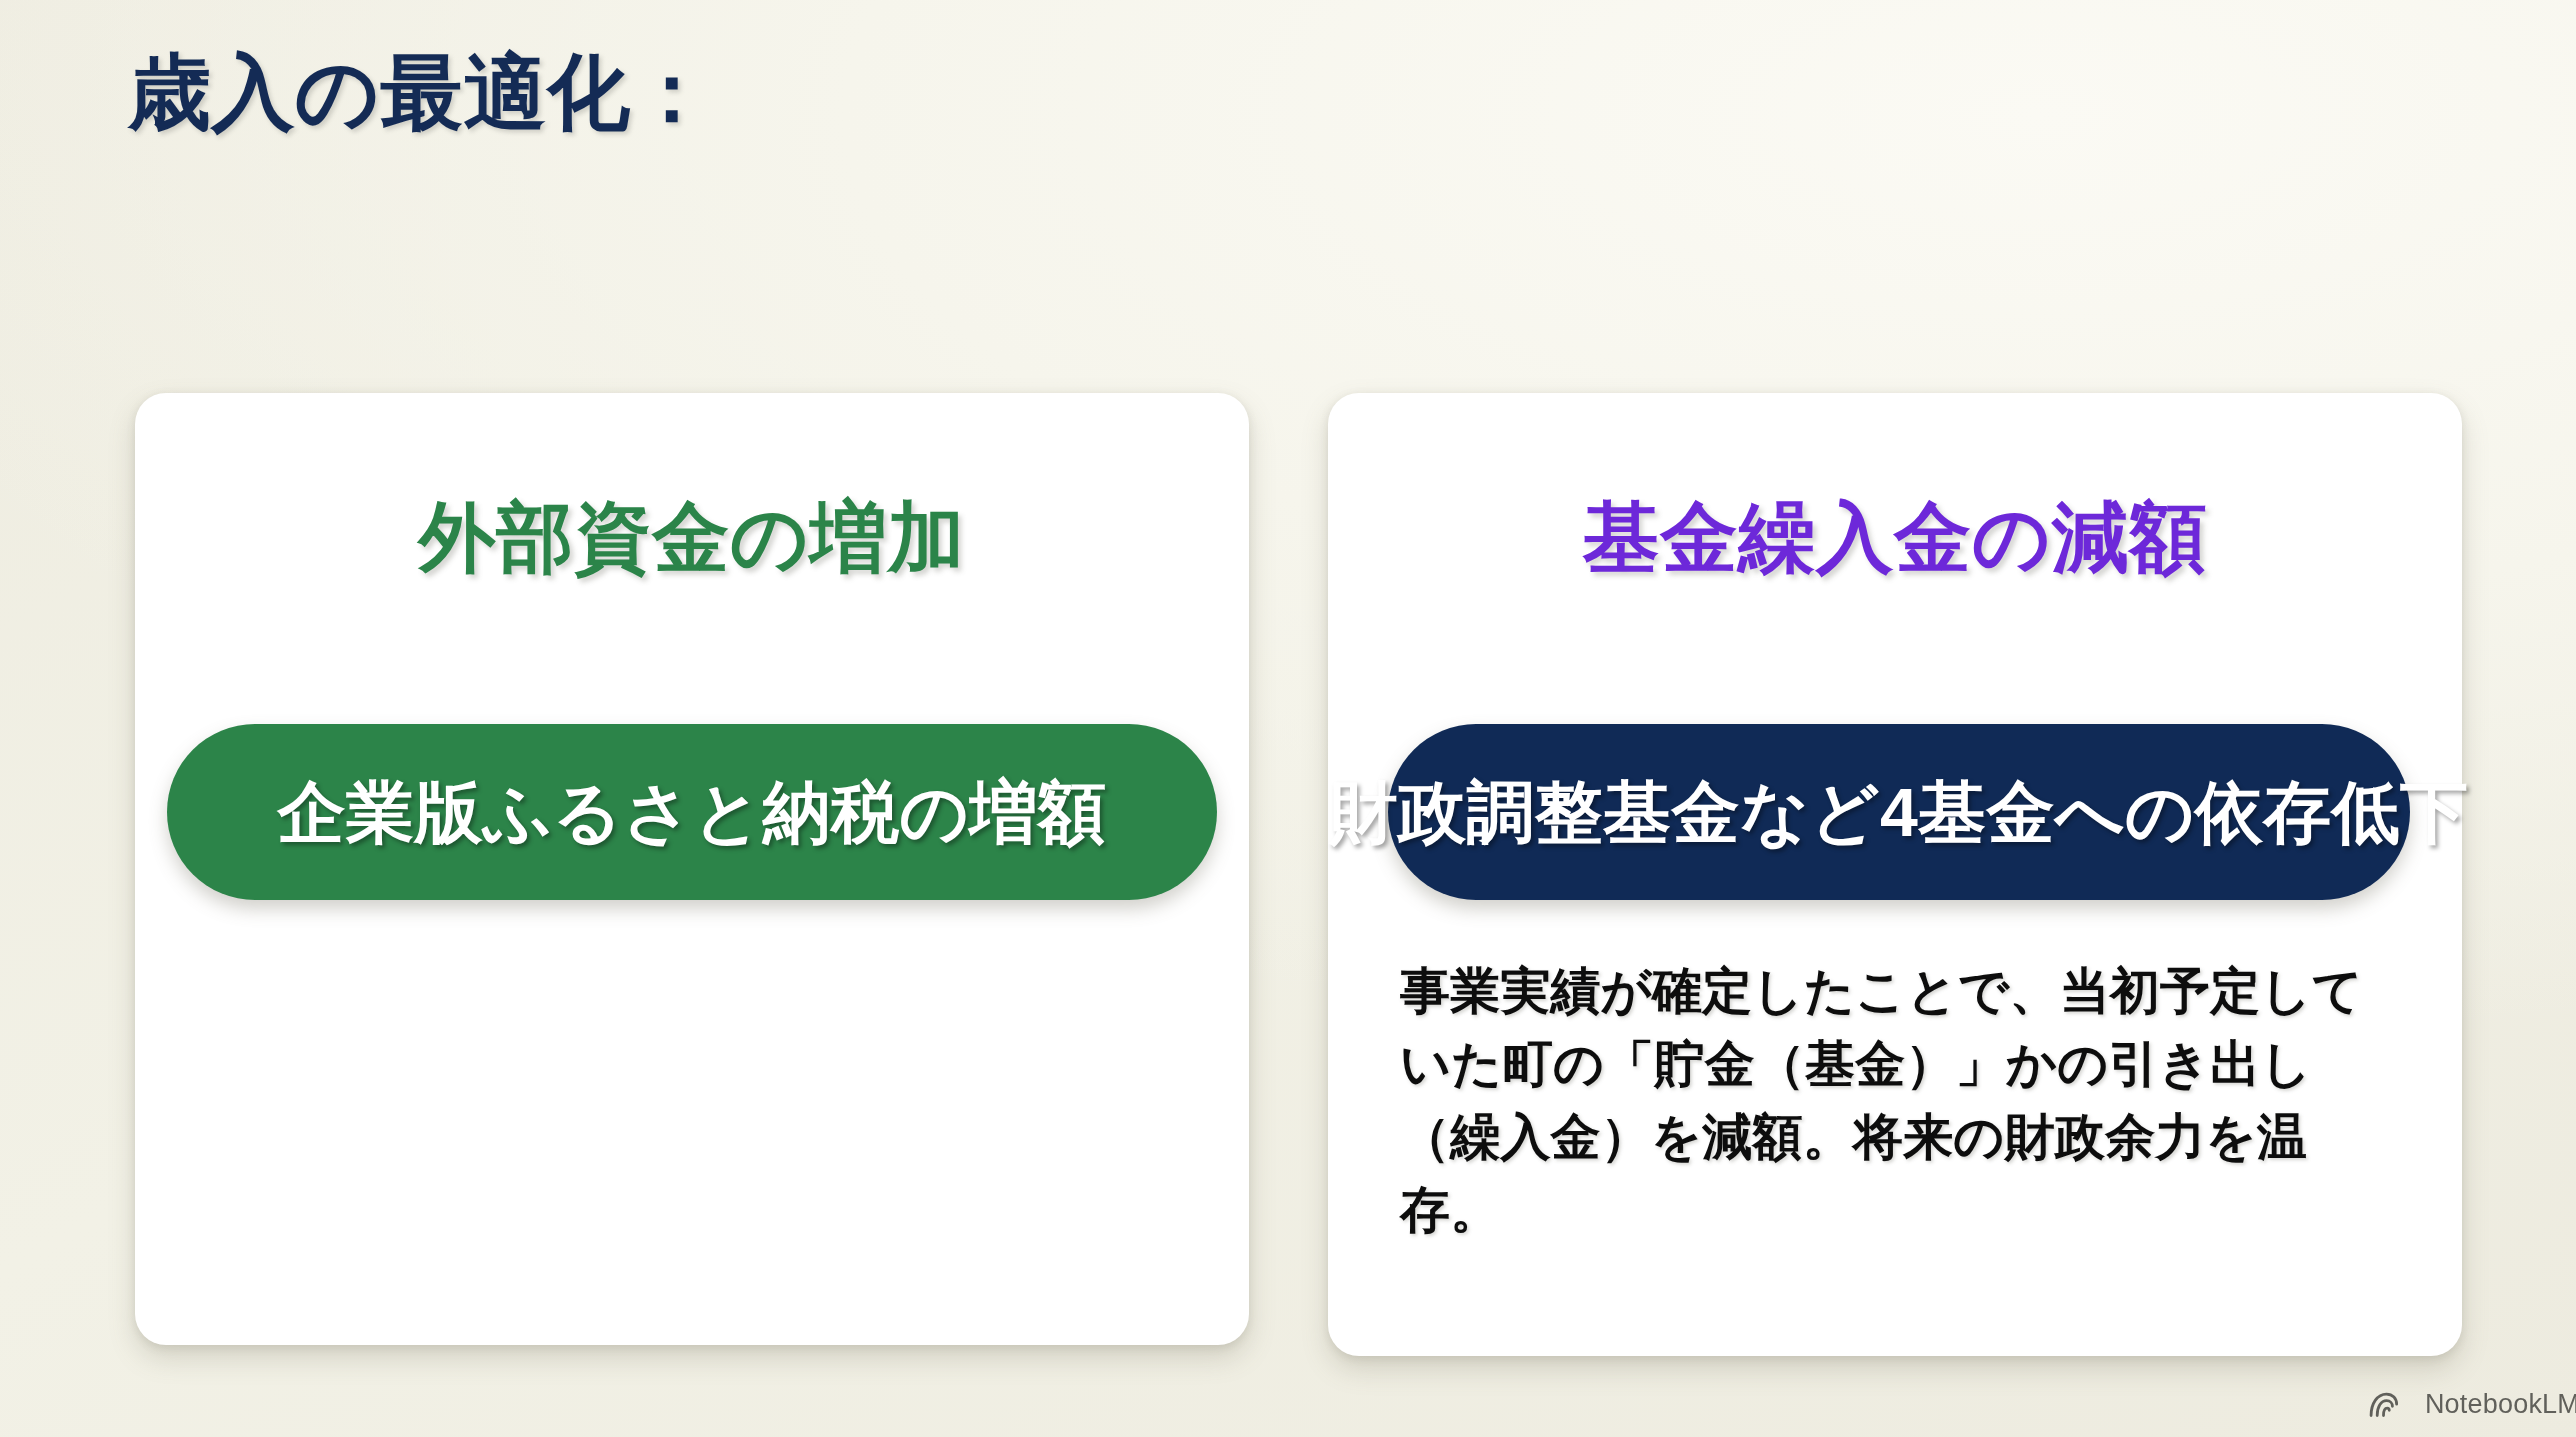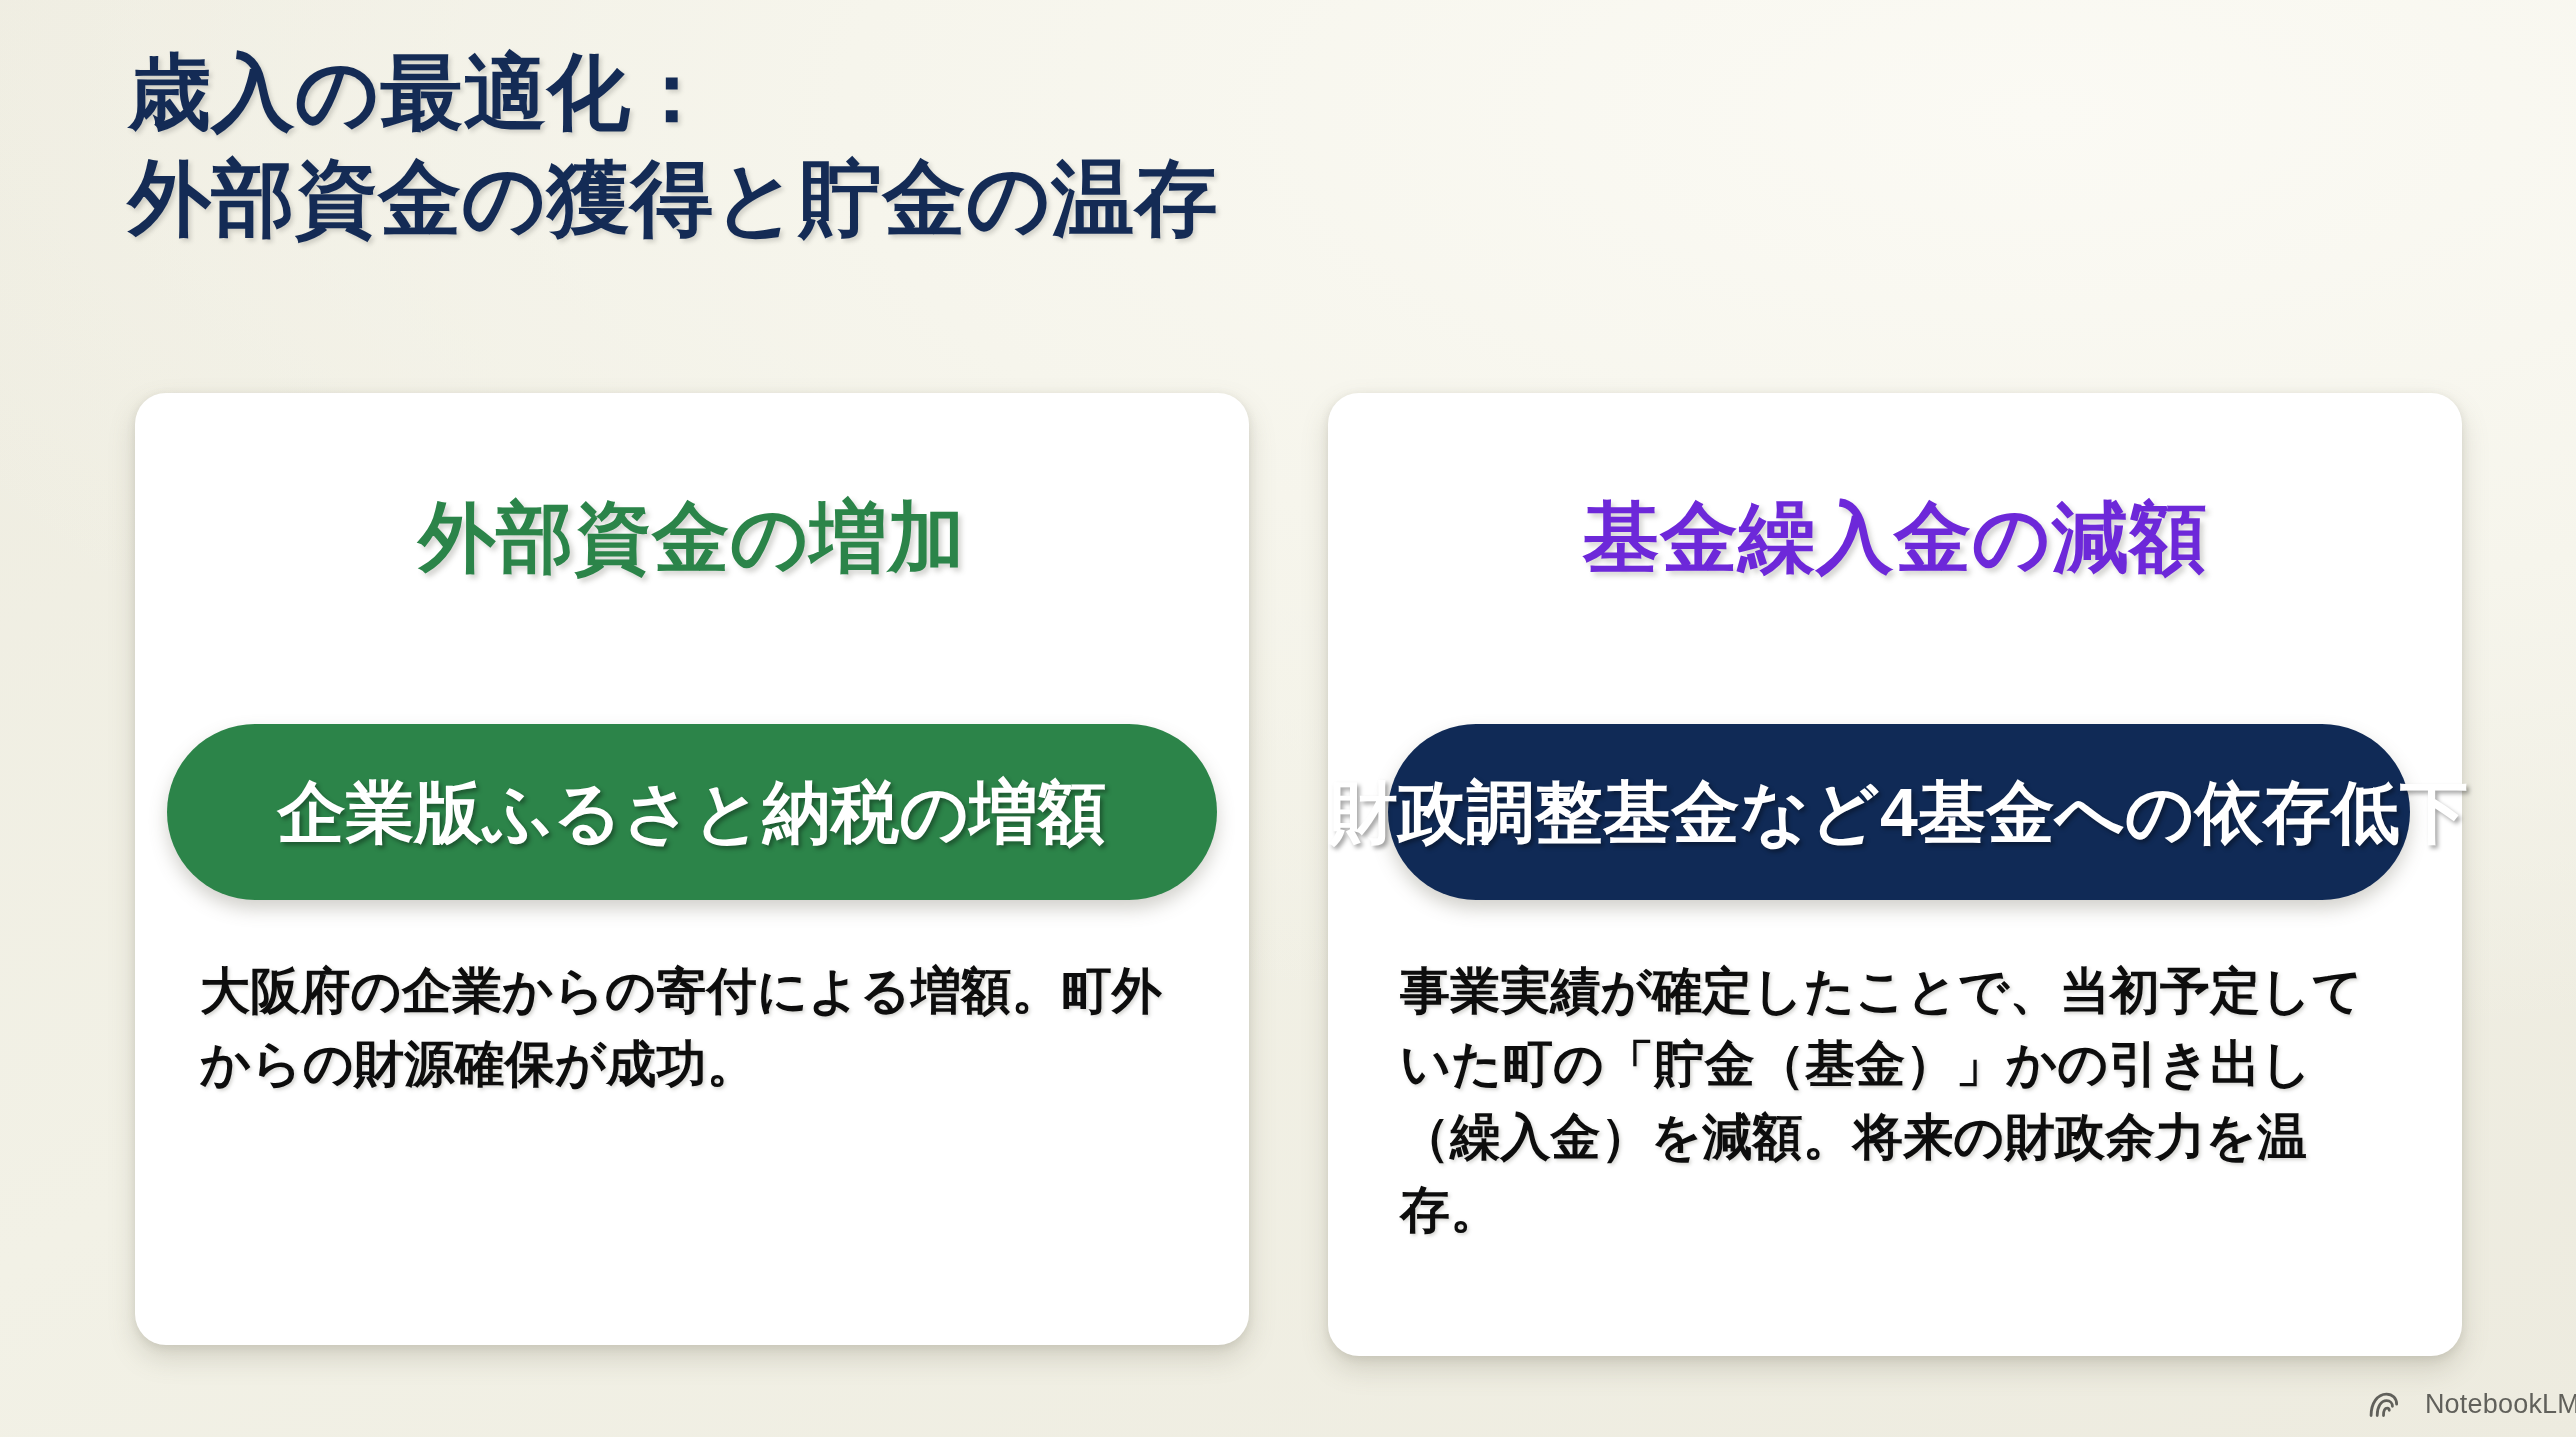--- a/index.html
+++ b/index.html
@@ -148,33 +148,31 @@
     line-height: 1;
   }
 </style>
 </head>
 <body>
 
 <div class="slide">
 
   <div class="title-block">
     <span class="title-line">歳入の最適化：</span>
-    <span class="title-line">外部資金の獲得と貯金の温存</span>
   </div>
 
   <div class="cards">
 
     <div class="card card-left">
       <div class="card-heading heading-green">外部資金の増加</div>
 
       <div class="pill pill-green">
         <span class="pill-label">企業版ふるさと納税の増額</span>
       </div>
 
-      <div class="card-body body-left">大阪府の企業からの寄付による増額。町外からの財源確保が成功。</div>
     </div>
 
     <div class="card card-right">
       <div class="card-heading heading-navy">基金繰入金の減額</div>
 
       <div class="pill pill-navy">
         <span class="pill-label">財政調整基金など4基金への依存低下</span>
       </div>
 
       <div class="card-body body-right">事業実績が確定したことで、当初予定していた町の「貯金（基金）」かの引き出し（繰入金）を減額。将来の財政余力を温存。</div>

